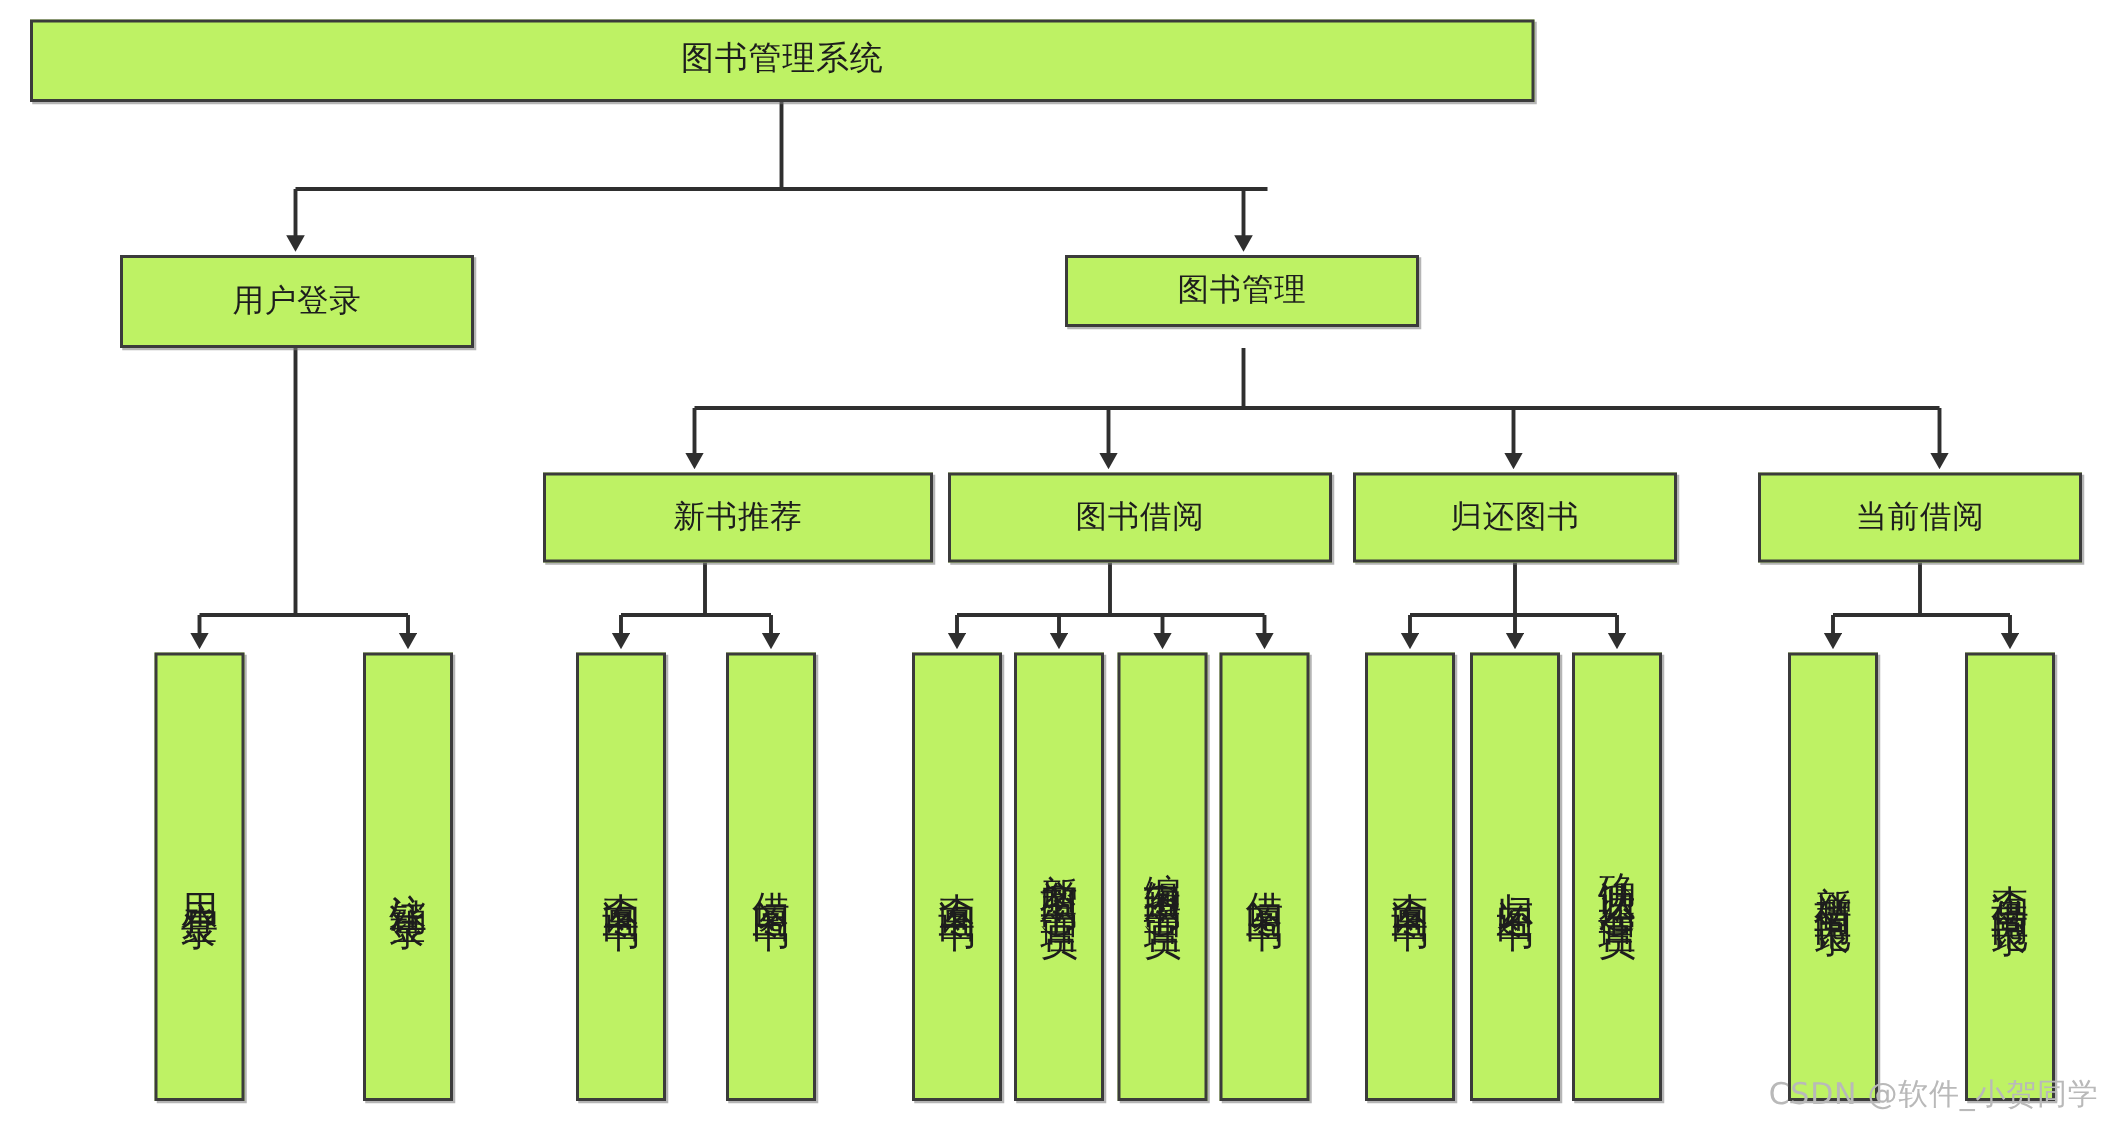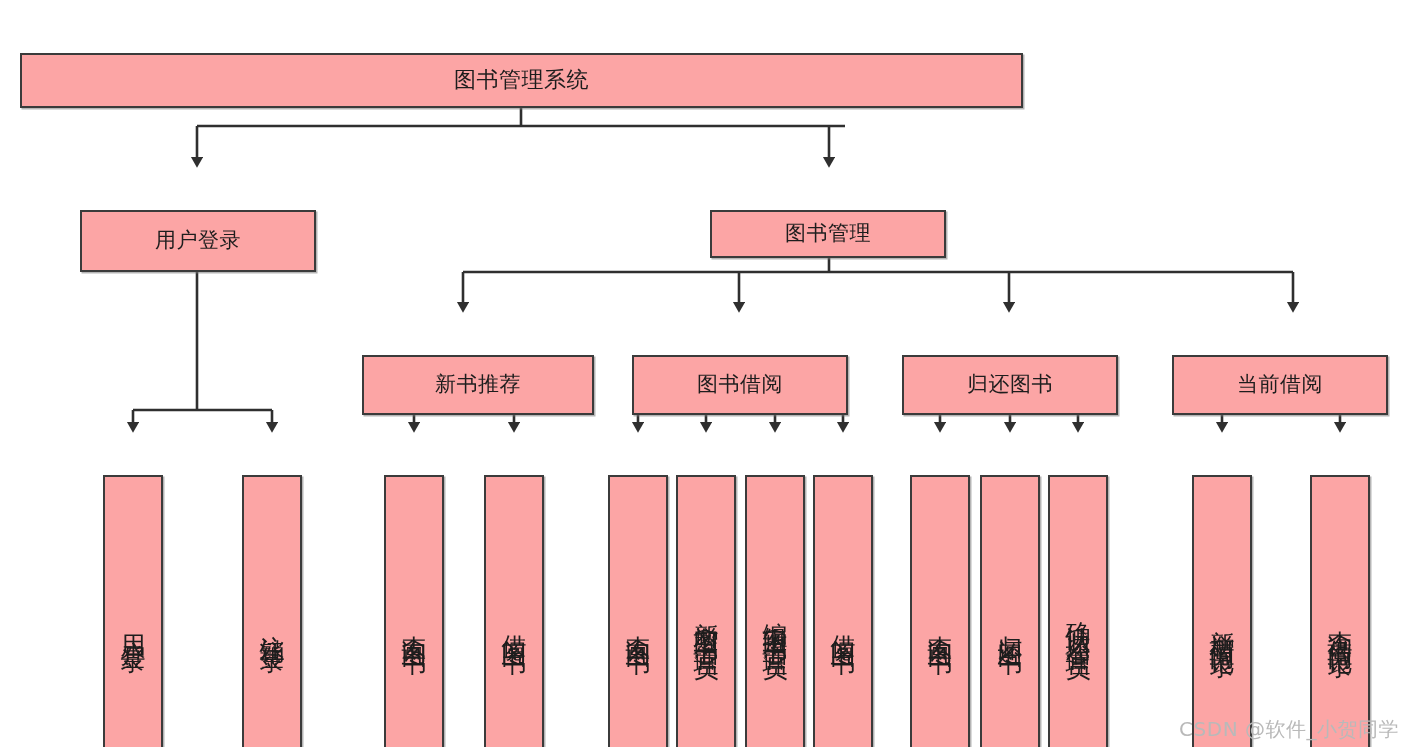--- a/index.html
+++ b/index.html
@@ -1,22 +1,22 @@
 <!DOCTYPE html>
 <html><head>
 <meta charset="utf-8">
 <style>
   html,body{margin:0;padding:0;background:#ffffff;}
   body{width:1405px;height:747px;overflow:hidden;
        font-family:"DejaVu Sans","Liberation Sans",sans-serif;}
   #canvas{position:relative;width:1405px;height:747px;background:#fff;}
   svg#wires{position:absolute;left:0;top:0;width:1405px;height:747px;overflow:visible;}
-  .node{position:absolute;box-sizing:border-box;background:#fca5a5;
+  .node{position:absolute;box-sizing:border-box;background:#bef264;
         border:2.5px solid #3b3b3b;box-shadow:1.5px 1.5px 0 rgba(120,120,120,.55);
-        display:flex;align-items:center;justify-content:center;z-index:2;margin-top:40px;}
+        display:flex;align-items:center;justify-content:center;z-index:2;}
   .node .lbl{color:#1d1d1d;line-height:1.12;text-align:center;white-space:pre;}
   .h-node .lbl{font-size:21px;letter-spacing:.5px;}
   .root .lbl{font-size:22px;letter-spacing:.5px;}
   .v-node{align-items:center;justify-content:center;}
   .v-node .lbl{writing-mode:vertical-rl;text-orientation:upright;
                font-size:25px;letter-spacing:5px;line-height:1;}
   .watermark{position:absolute;right:6px;bottom:4px;font-size:20px;color:#b9b9b9;
              letter-spacing:.5px;z-index:5;white-space:nowrap;}
 </style>
 </head>
@@ -78,24 +78,24 @@
     <span class="lbl">图书管理系统</span>
   </div>
 
   <div class="node h-node" style="left:80px;top:170px;width:236px;height:62px;">
     <span class="lbl">用户登录</span>
   </div>
   <div class="node h-node" style="left:710px;top:170px;width:236px;height:48px;">
     <span class="lbl">图书管理</span>
   </div>
 
-  <div class="node h-node" style="left:362px;top:315px;width:232px;height:60px;">
+  <div class="node h-node" style="left:362px;top:315px;width:260px;height:60px;">
     <span class="lbl">新书推荐</span>
   </div>
-  <div class="node h-node" style="left:632px;top:315px;width:216px;height:60px;">
+  <div class="node h-node" style="left:632px;top:315px;width:256px;height:60px;">
     <span class="lbl">图书借阅</span>
   </div>
   <div class="node h-node" style="left:902px;top:315px;width:216px;height:60px;">
     <span class="lbl">归还图书</span>
   </div>
   <div class="node h-node" style="left:1172px;top:315px;width:216px;height:60px;">
     <span class="lbl">当前借阅</span>
   </div>
 
   <div class="node v-node" style="left:103px;top:435px;width:60px;height:299px;">

